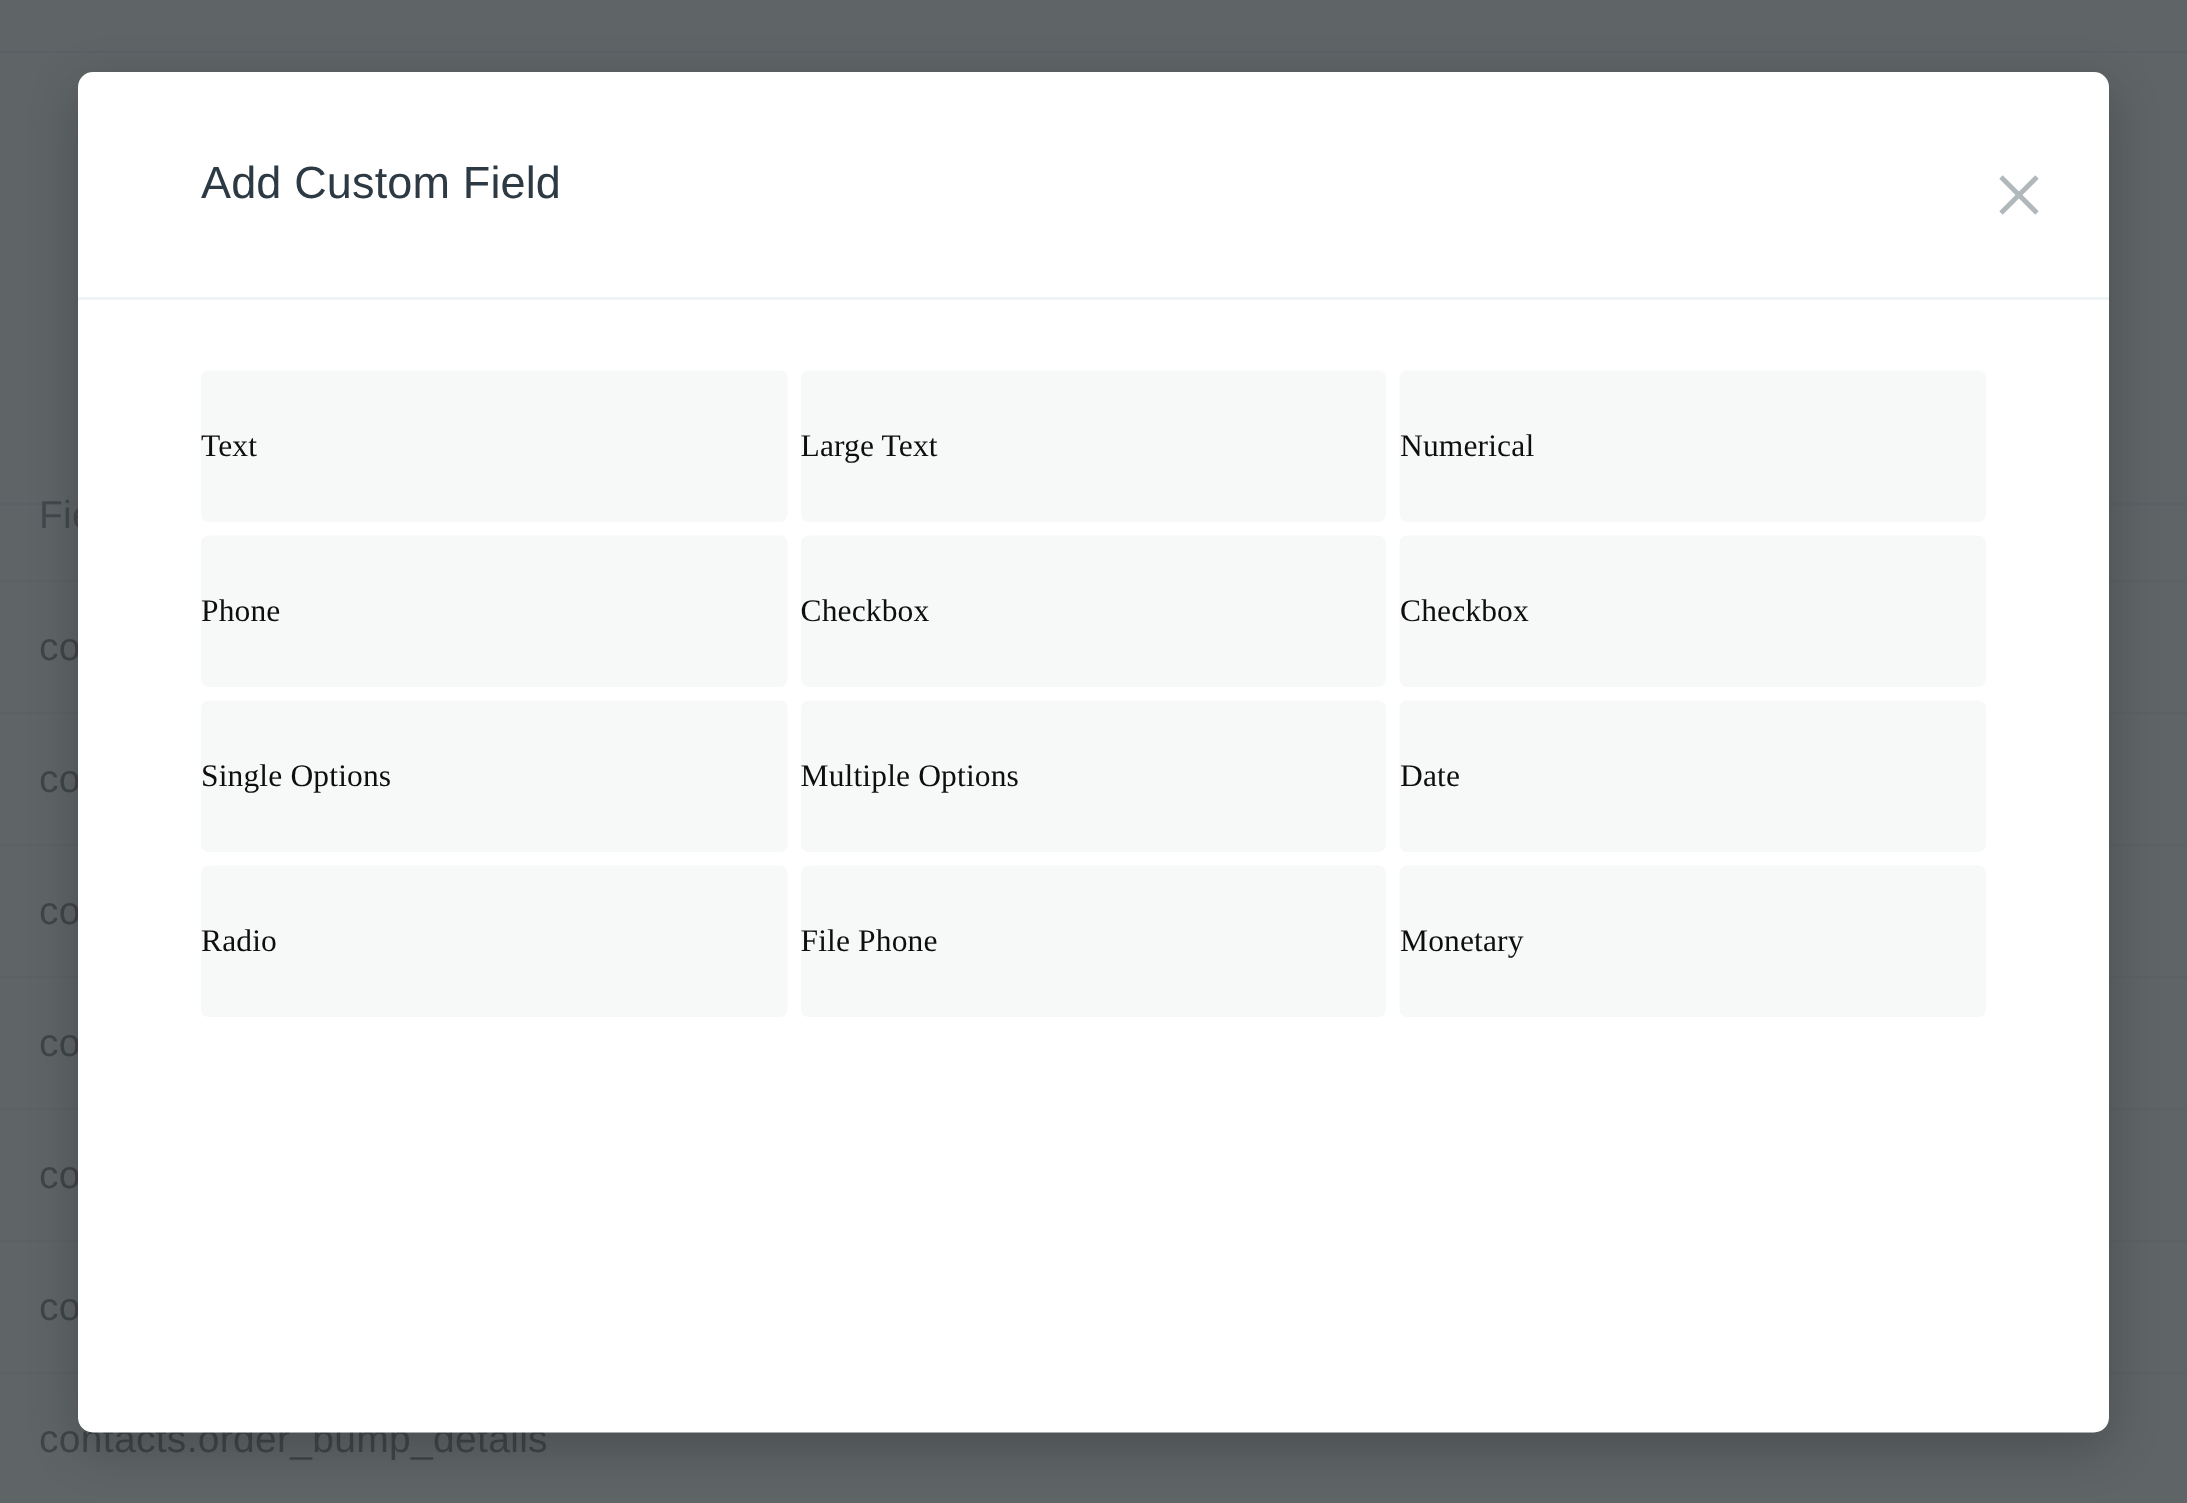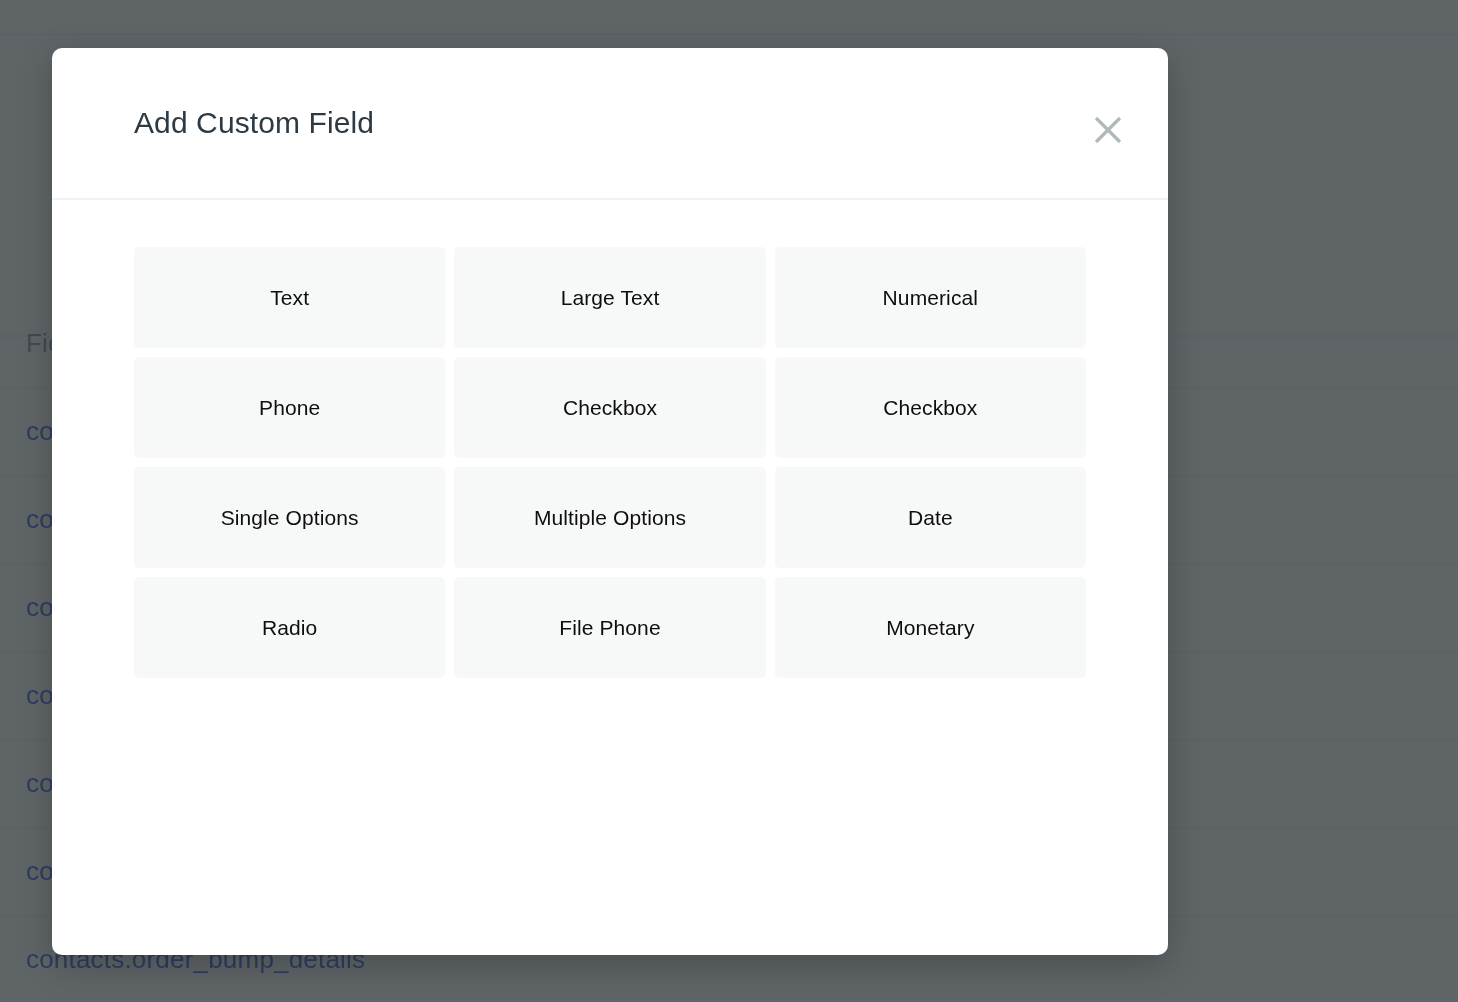--- a/index.html
+++ b/index.html
@@ -64,41 +64,41 @@
     border-bottom: 1px solid #e9edef;
     display: flex;
     align-items: center;
     padding-left: 26px;
   }
   .bg-row.bg-head {
     height: 88px;
   }
   .bg-cell-text {
     font-size: 26px;
-    color: #1d4ed8;
+    color: #737373;
     white-space: nowrap;
     letter-spacing: 0.2px;
   }
   .bg-cell-text.muted {
     color: #7b878d;
   }
 
   
   #overlay {
     position: absolute;
     inset: 0;
     background: rgba(50, 56, 60, 0.78);
   }
 
   
   #modal {
     position: absolute;
     left: 52px;
     top: 48px;
-    width: 1116px;
+    width: 1354px;
     height: 907px;
     background: #ffffff;
     border-radius: 10px;
     box-shadow: 0 10px 34px rgba(0,0,0,0.22);
     overflow: hidden;
     display: flex;
     flex-direction: column;
   }
 
   #modal-header {
@@ -158,23 +158,22 @@
     row-gap: 9px;
   }
 
   .field-type-button {
     height: 101px;
     background: #f7f8f8;
     border: none;
     border-radius: 5px;
     display: flex;
     align-items: center;
-    justify-content: center;
     cursor: pointer;
-    font-family: Liberation Sans, sans-serif;
+    font-family: Liberation Serif, serif;
     font-size: 21px;
     color: #0e0e0e;
     letter-spacing: 0.1px;
     transition: background 0.12s ease;
     padding: 0;
   }
   .field-type-button .btn-label { pointer-events: none; }
 </style>
 </head>
 <body>

